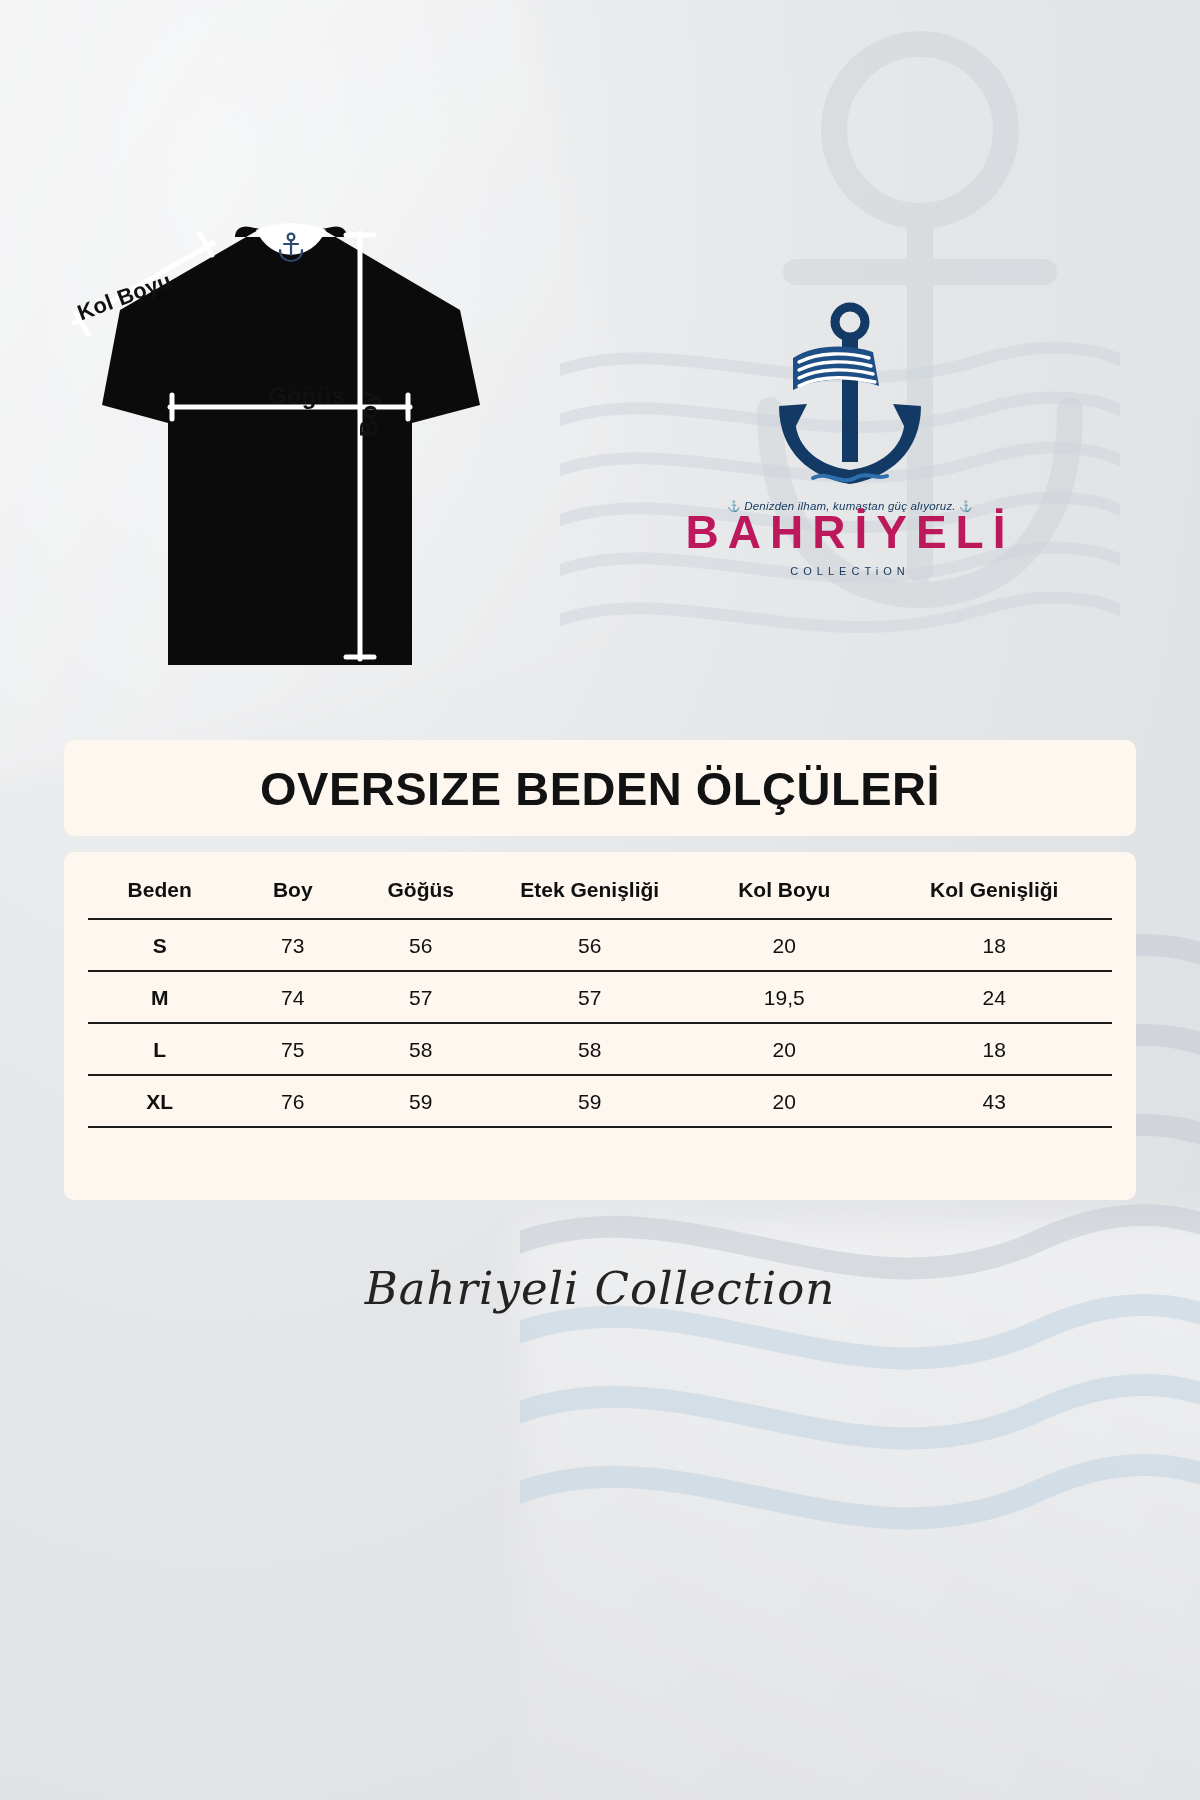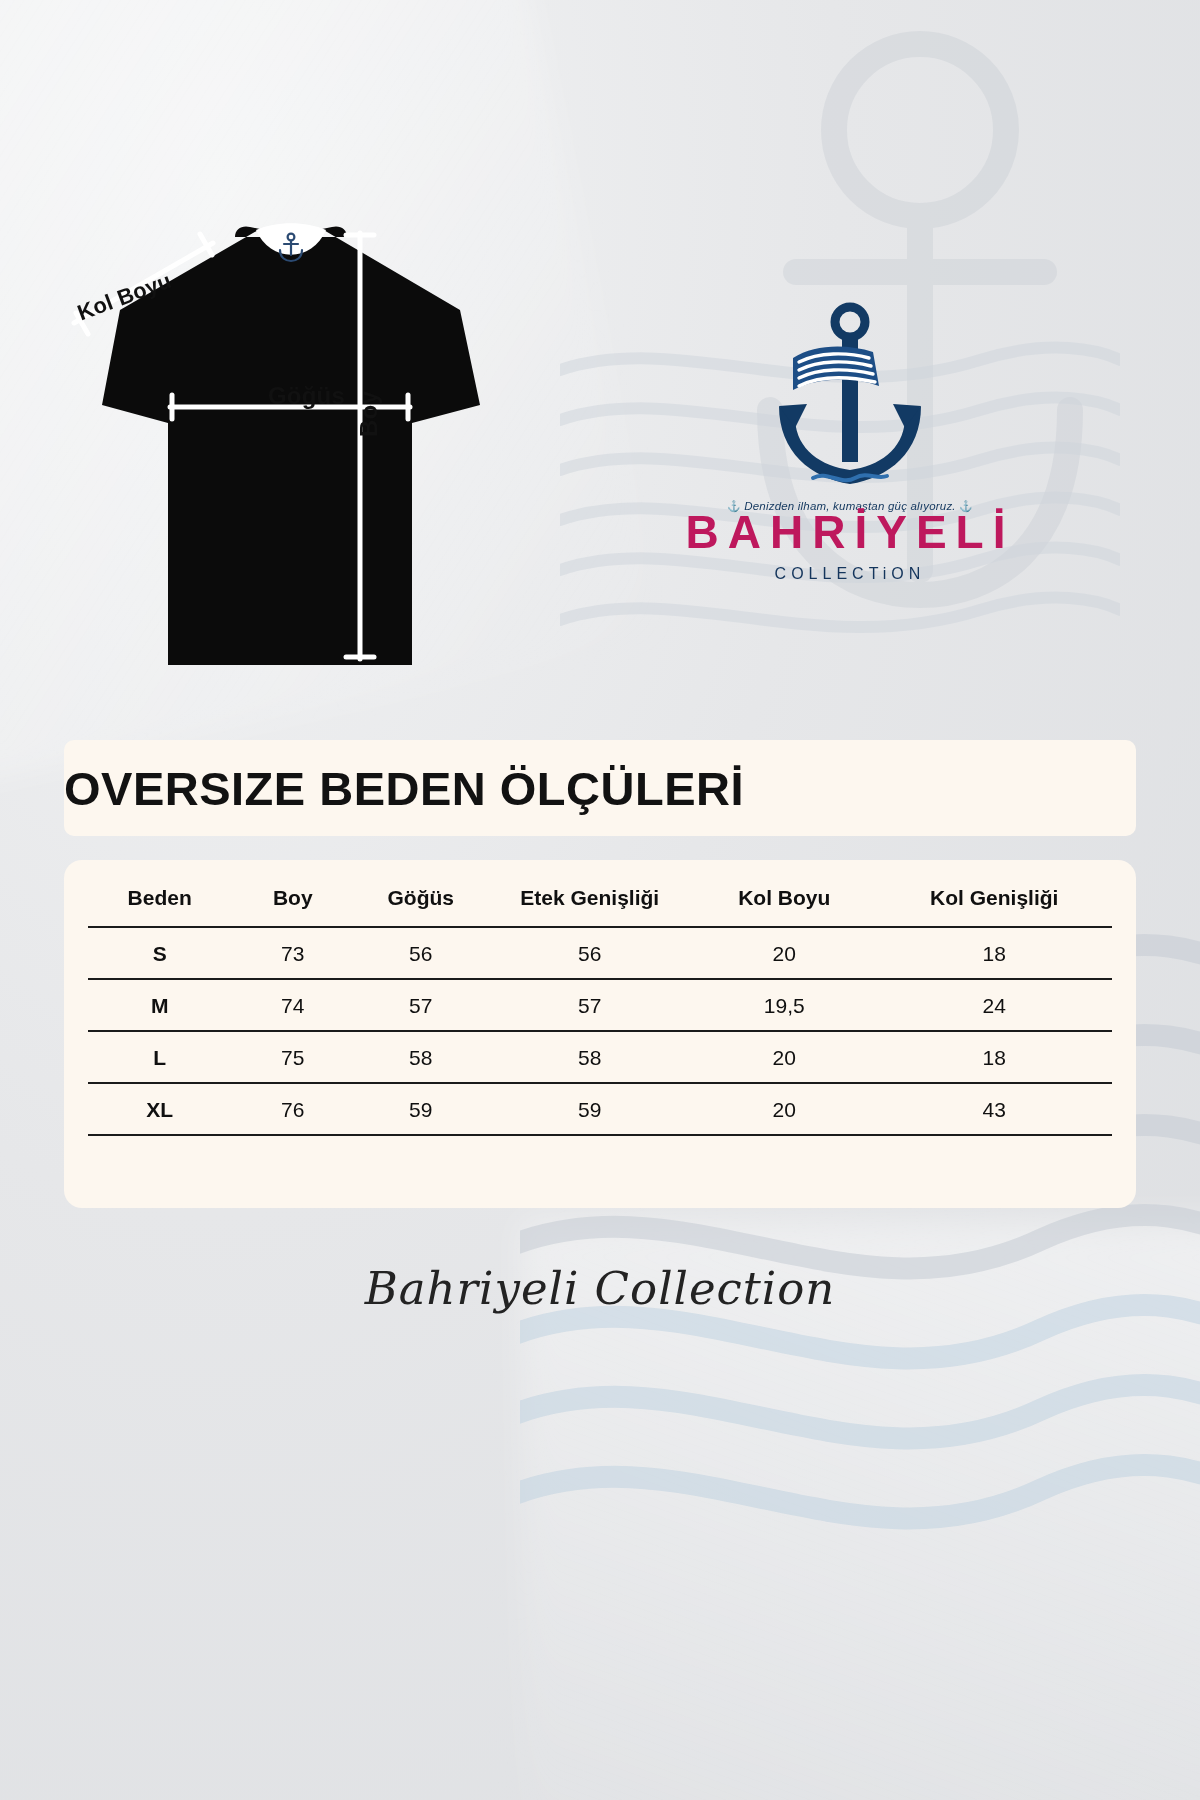--- a/index.html
+++ b/index.html
@@ -128,57 +128,56 @@
   .brand-tagline .tg-ico { font-style: normal; font-size: 11px; }
   .brand-name {
     font-size: 46px;
     font-weight: bold;
     letter-spacing: 9px;
     color: #be185d;
     line-height: 1;
     margin-top: -4px;
   }
   .brand-sub {
-    font-size: 16px;
+    font-size: 11px;
     letter-spacing: 5px;
     color: #14355c;
     margin-top: 10px;
   }
 
   
   .title-card {
     position: absolute;
     left: 64px;
     top: 740px;
     width: 1072px;
     height: 96px;
     background: #fdf7ef;
     border-radius: 10px;
     display: flex;
     align-items: center;
-    justify-content: flex-start;
+    justify-content: center;
   }
   .title-card h1 {
     font-size: 47px;
     font-weight: bold;
     color: #121212;
     letter-spacing: .5px;
   }
 
   
   .table-card {
     position: absolute;
     left: 64px;
     top: 852px;
     width: 1072px;
     height: 348px;
     background: #fdf7ef;
-    border-radius: 18px;
+    border-radius: 10px;
     padding: 26px 24px 20px 24px;
-    margin-top: 8px;
   }
   table {
     width: 100%;
     border-collapse: collapse;
     table-layout: fixed;
   }
   th, td {
     text-align: center;
     color: #101010;
   }

